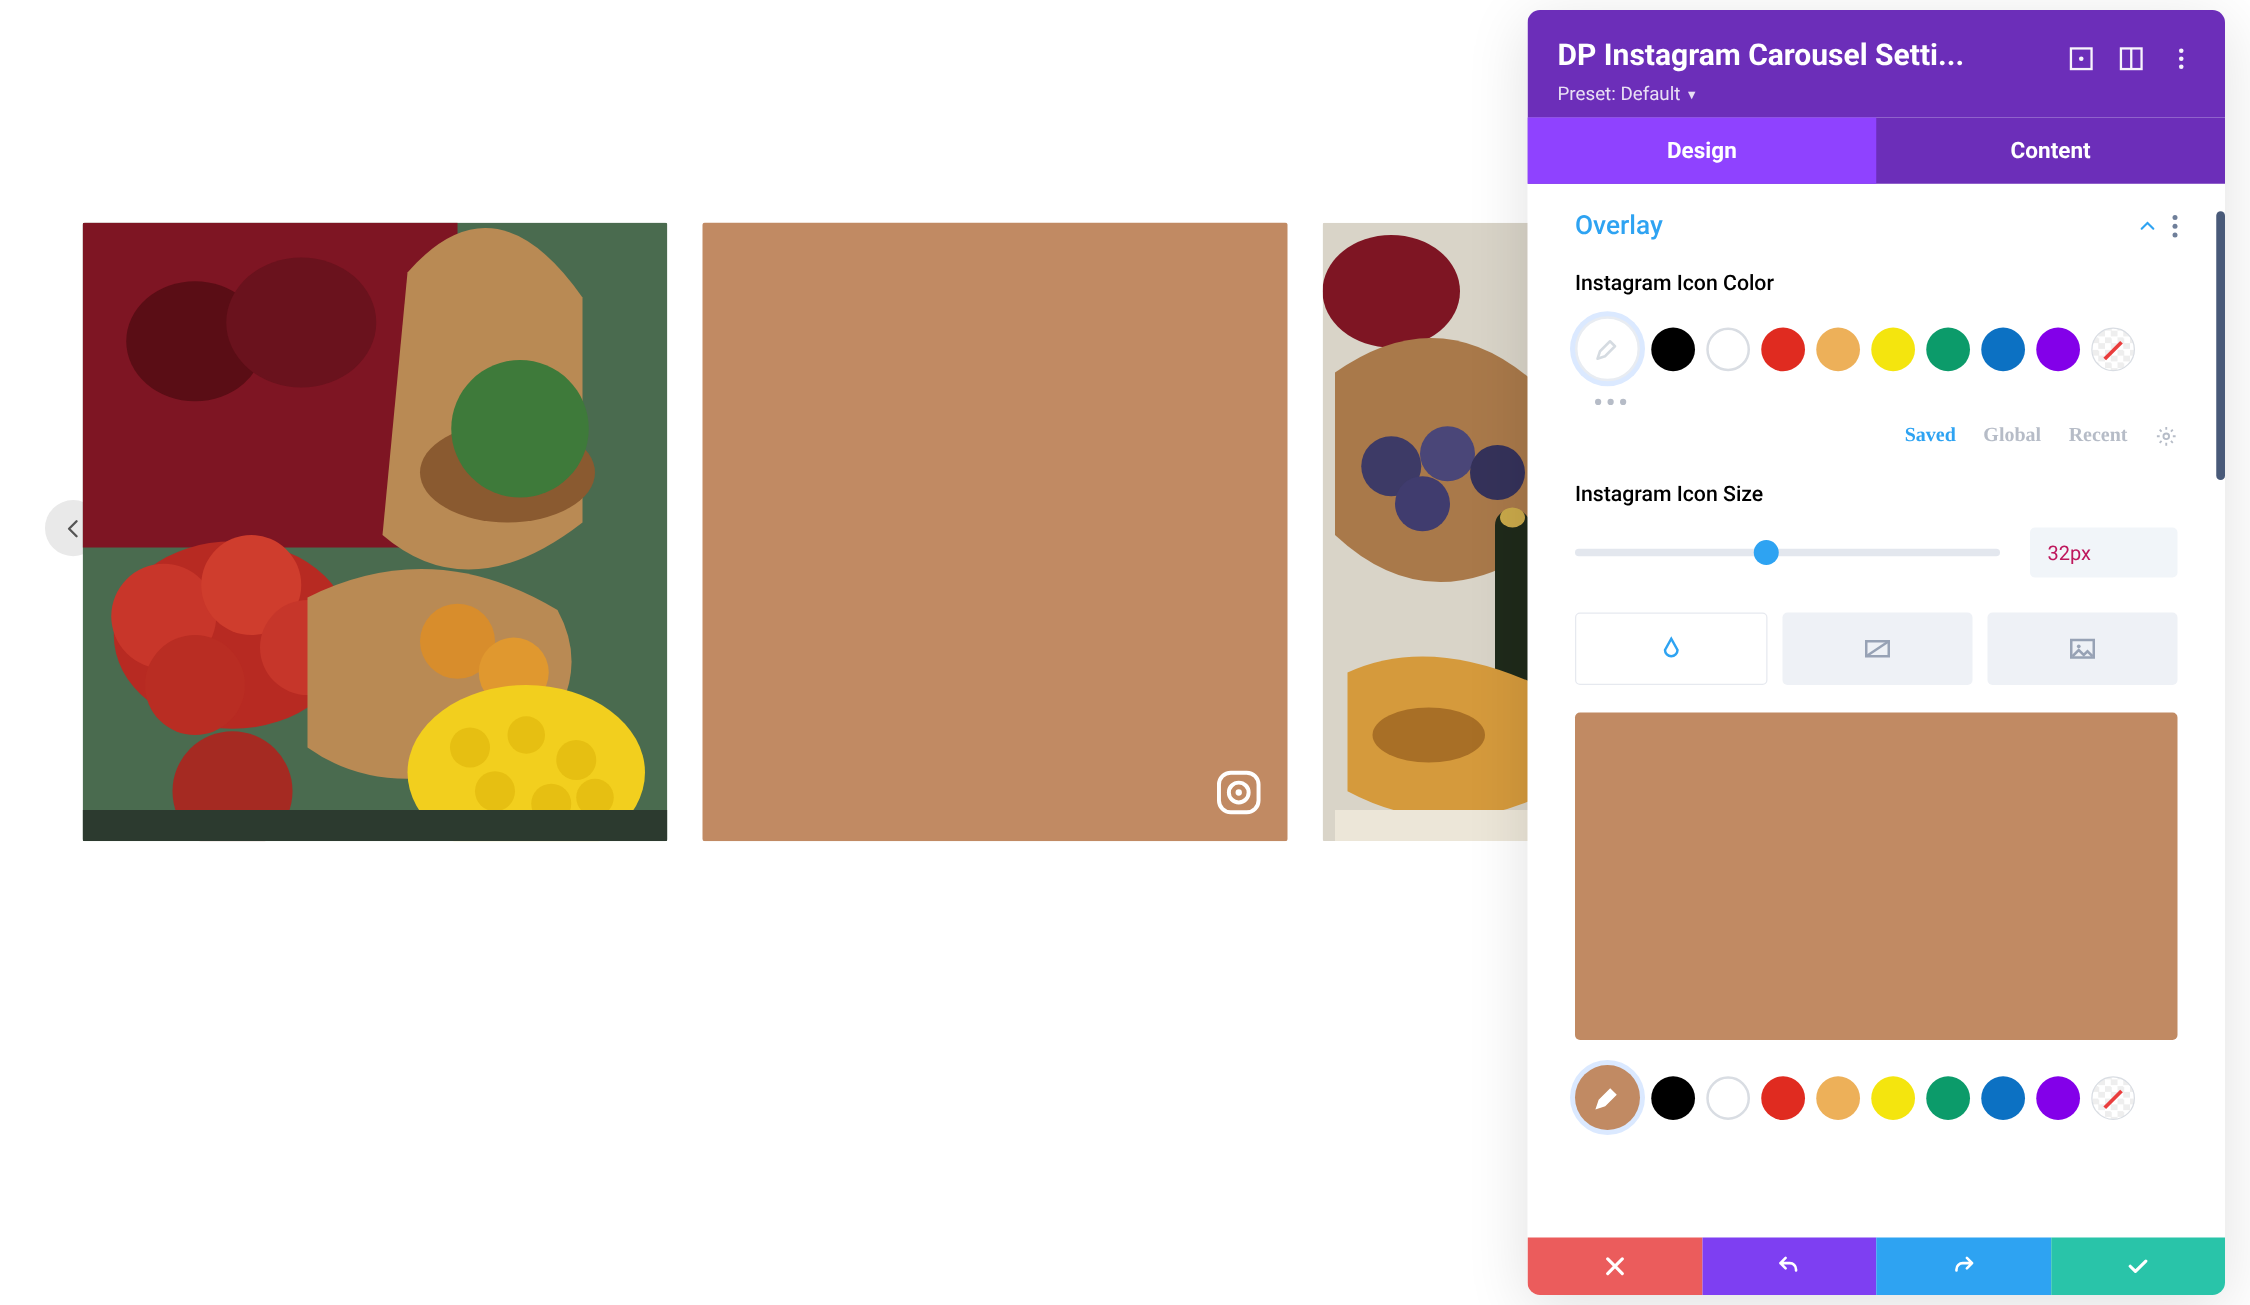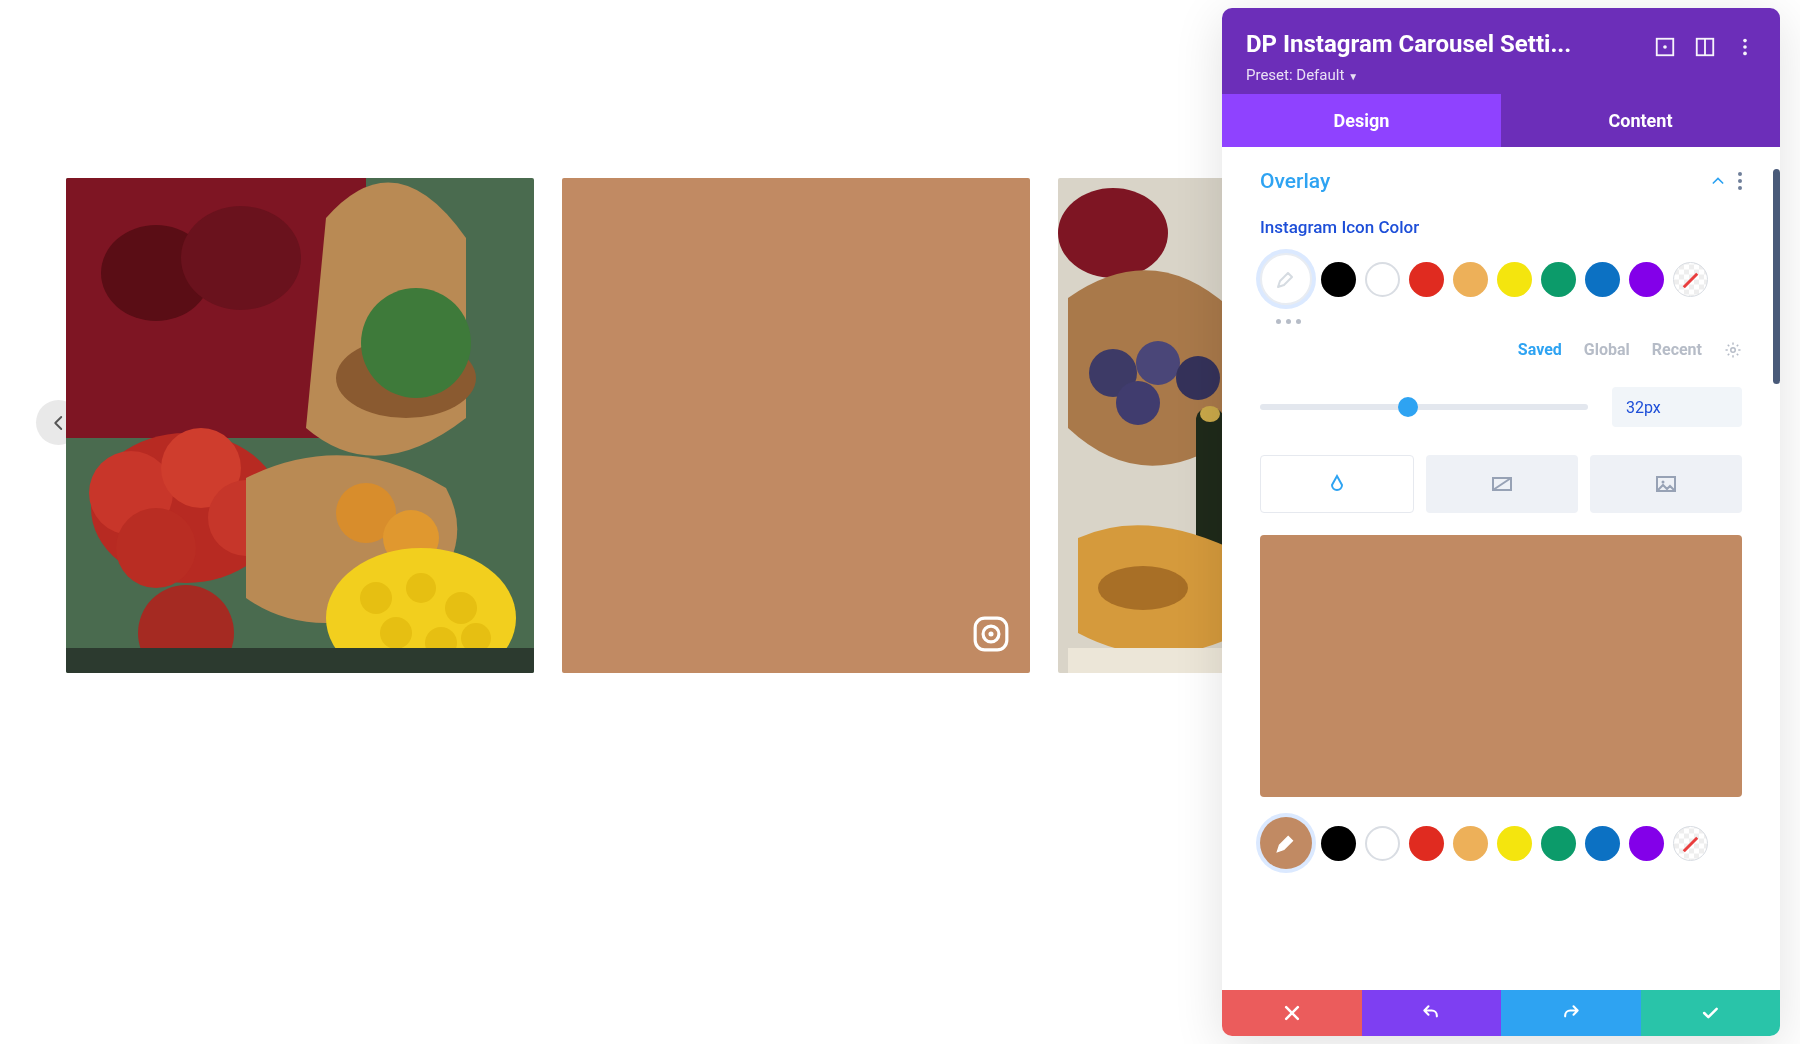--- a/index.html
+++ b/index.html
@@ -137,21 +137,21 @@
   font-size: 21px;
   font-weight: 500;
   margin-bottom: 24px;
   cursor: pointer;
 }
 .section-head .spacer { flex: 1; }
 .section-head svg { width: 16px; height: 16px; margin-left: 12px; }
 .dots3 { display: flex; flex-direction: column; gap: 3px; margin-left: 12px; }
 .dots3 i { width: 4px; height: 4px; border-radius: 50%; background: #6f7f9a; }
 
-.label { font-size: 17px; color: #1d4ed8; font-weight: 500; margin-bottom: 16px; }
+.label { font-size: 17px; color: #000000; font-weight: 500; margin-bottom: 16px; }
 
 .swatch-row { display: flex; align-items: center; gap: 9px; margin-bottom: 14px; flex-wrap: wrap; }
 .swatch { width: 35px; height: 35px; border-radius: 50%; cursor: pointer; position: relative; }
 .swatch.white { border: 2px solid #d9dde3; background:#fff; }
 .swatch.none {
   background: repeating-conic-gradient(#eee 0 25%, #fff 0 50%) 0/10px 10px;
   border: 1px solid #d9dde3;
 }
 .swatch.none::after {
   content:""; position:absolute; left:7px; right:7px; top:16px; height:3px;
@@ -165,28 +165,28 @@
 .swatch.pickerbg {
   width: 52px; height: 52px; background:#c18a63;
   box-shadow: 0 0 0 4px #dbe9ff; display:flex; align-items:center; justify-content:center;
 }
 .swatch.pickerbg svg { width: 26px; height: 26px; }
 
 .more-dots { display: flex; gap: 5px; margin: 10px 0 16px 16px; }
 .more-dots i { width: 5px; height: 5px; border-radius: 50%; background: #b6bcc7; }
 
 .palette-tabs { display: flex; gap: 22px; justify-content: flex-end; align-items: center; font-weight: 700; font-size: 16px; margin-bottom: 28px; }
-.palette-tabs span { color: #b6bcc7; cursor: pointer; }
+.palette-tabs span { color: #b6bcc7; cursor: pointer; font-family: Liberation Serif, serif; }
 .palette-tabs span.active { color: #2ea3f2; }
 .palette-tabs .gear { width: 18px; height: 18px; }
 
 .slider-row { display: flex; align-items: center; gap: 24px; margin-bottom: 28px; }
 .slider-track { flex: 1; height: 6px; background: #e3e7ee; border-radius: 3px; position: relative; }
 .slider-thumb { position: absolute; top: 50%; transform: translate(-50%,-50%); width: 20px; height: 20px; border-radius: 50%; background: #2ea3f2; }
-.slider-value { width: 130px; height: 40px; background: #f1f5f9; border-radius: 4px; display: flex; align-items: center; padding: 0 14px; color: #1d4ed8; font-size: 16px; }
+.slider-value { width: 118px; height: 40px; background: #f1f5f9; border-radius: 4px; display: flex; align-items: center; padding: 0 14px; color: #be185d; font-size: 16px; }
 
 .bg-type-tabs { display: flex; gap: 12px; margin-bottom: 22px; }
 .bg-type {
   flex: 1; height: 58px; background: #eef1f6; border-radius: 4px;
   display: flex; align-items: center; justify-content: center; cursor: pointer;
 }
 .bg-type.active { background: #fff; border: 1px solid #e6e9ef; }
 .bg-type svg { width: 24px; height: 24px; }
 
 .preview-box { height: 262px; background: #c18a63; border-radius: 4px; margin-bottom: 20px; }
@@ -342,20 +342,21 @@
     <div class="palette-tabs">
       <span class="active">Saved</span>
       <span>Global</span>
       <span>Recent</span>
       <svg class="gear" viewBox="0 0 24 24">
           <circle cx="12" cy="12" r="3" fill="none" stroke="#b6bcc7" stroke-width="2"></circle>
           <path d="M12 2v3M12 19v3M2 12h3M19 12h3M5 5l2 2M17 17l2 2M19 5l-2 2M5 19l2-2" stroke="#b6bcc7" stroke-width="2"></path>
         </svg>
     </div>
 
+    <div class="label">Instagram Icon Size</div>
     <div class="slider-row">
       <div class="slider-track">
         <div class="slider-thumb" style="left:45%"></div>
       </div>
       <div class="slider-value">32px</div>
     </div>
 
     <div class="bg-type-tabs">
       <div class="bg-type active">
         <svg viewBox="0 0 24 24">

